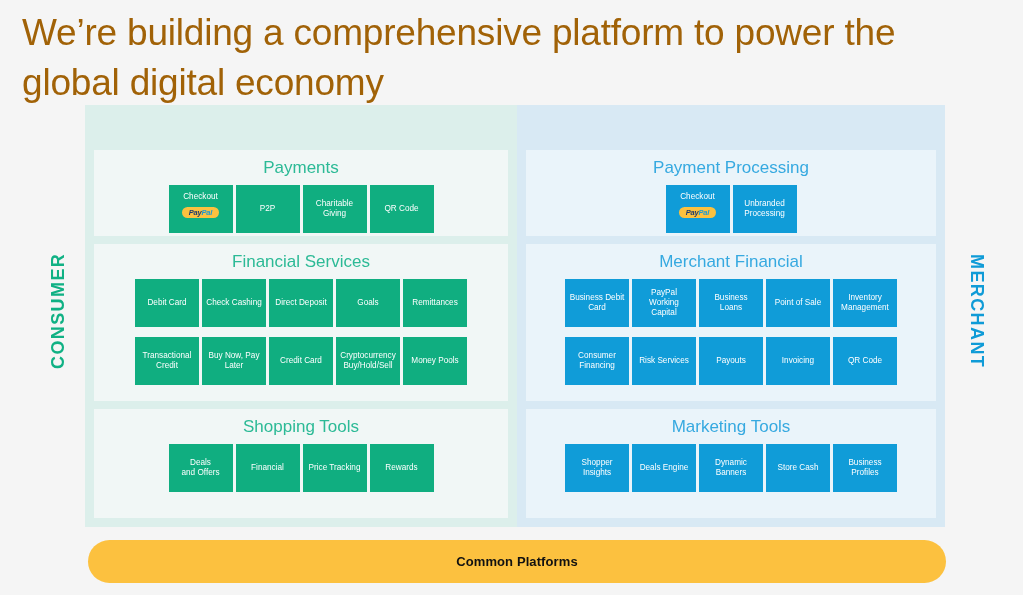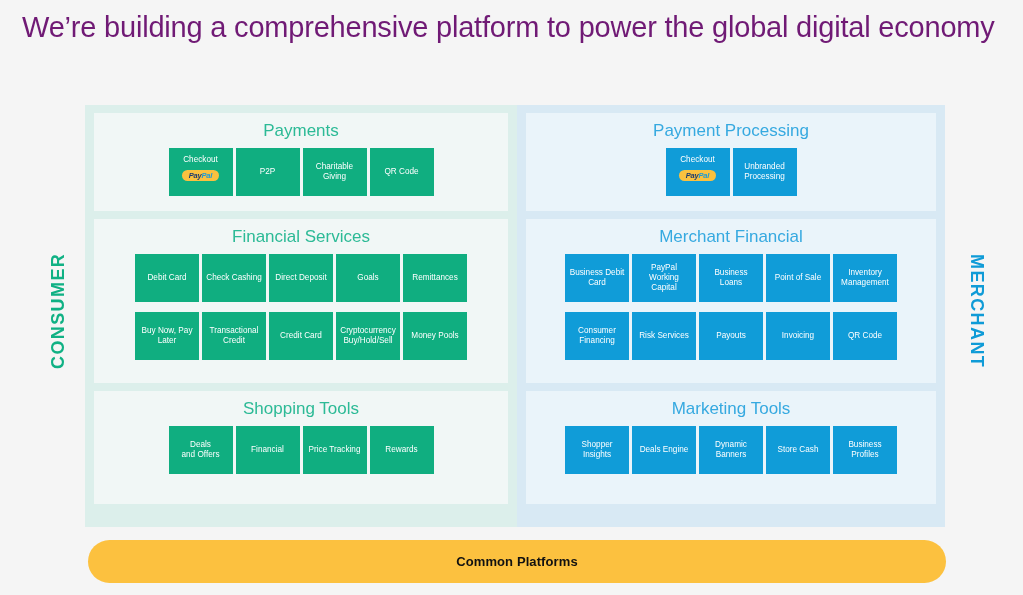--- a/index.html
+++ b/index.html
@@ -19,24 +19,24 @@
     height: 595px;
     background: #f5f5f5;
   }
 
   
   .headline {
     position: absolute;
     left: 22px;
     top: 8px;
     width: 975px;
-    font-size: 29px;
+    font-size: 37px;
     line-height: 1.34;
     font-weight: 400;
-    color: #701a75;
+    color: #a16207;
     letter-spacing: -0.2px;
   }
 
   
   .rail {
     position: absolute;
     top: 236px;
     width: 28px;
     height: 150px;
     font-size: 18px;
@@ -88,21 +88,21 @@
   
   .panel {
     background: #f1f7f6;
     padding: 9px 0 11px 0;
     display: flex;
     flex-direction: column;
     align-items: center;
   }
   .side-merchant .panel { background: #eaf4fa; }
 
-  .panel-payments        { height: 98px; }
+  .panel-payments        { height: 86px; margin-top: 37px; }
   .panel-services        { height: 164px; }
   .panel-tools           { height: 113px; }
 
   .panel-title {
     font-size: 17px;
     font-weight: 400;
     margin-bottom: 9px;
     line-height: 1;
   }
   .side-consumer .panel-title { color: #2cba96; }
@@ -220,26 +220,26 @@
               </div>
               <div class="tile green">
                 <span class="tile-label">Goals</span>
               </div>
               <div class="tile green">
                 <span class="tile-label">Remittances</span>
               </div>
             </div>
             <div class="tile-row">
               <div class="tile green">
+                <span class="tile-label">Transactional
+Credit</span>
+              </div>
+              <div class="tile green">
                 <span class="tile-label">Buy Now, Pay
 Later</span>
-              </div>
-              <div class="tile green">
-                <span class="tile-label">Transactional
-Credit</span>
               </div>
               <div class="tile green">
                 <span class="tile-label">Credit Card</span>
               </div>
               <div class="tile green">
                 <span class="tile-label">Cryptocurrency
 Buy/Hold/Sell</span>
               </div>
               <div class="tile green">
                 <span class="tile-label">Money Pools</span>

